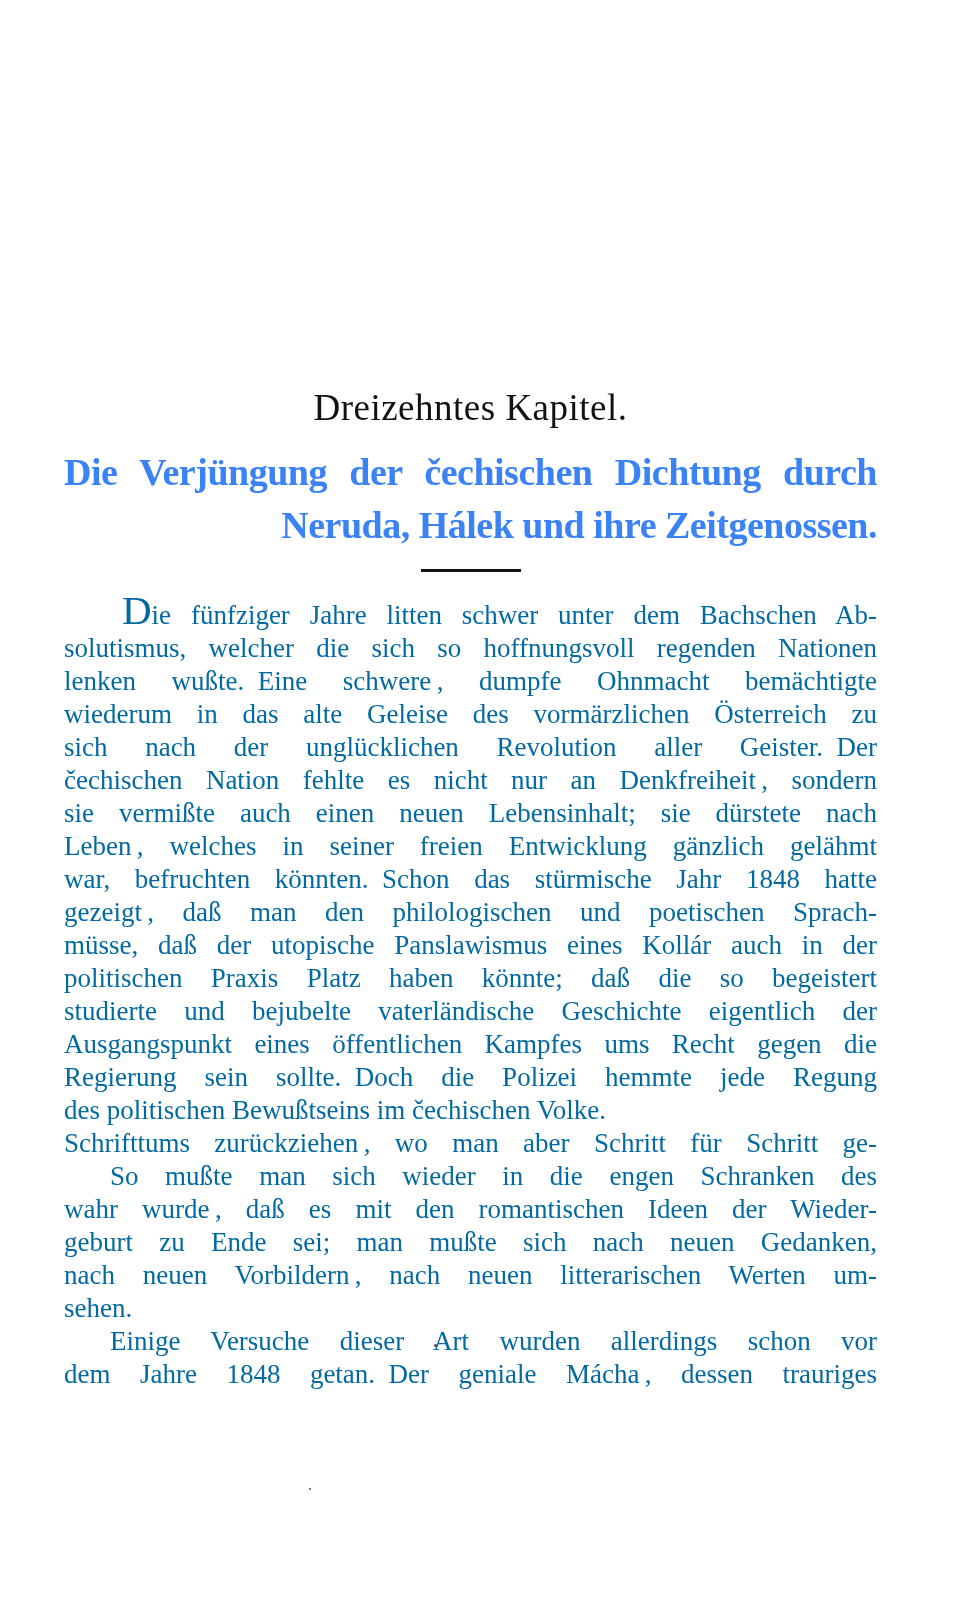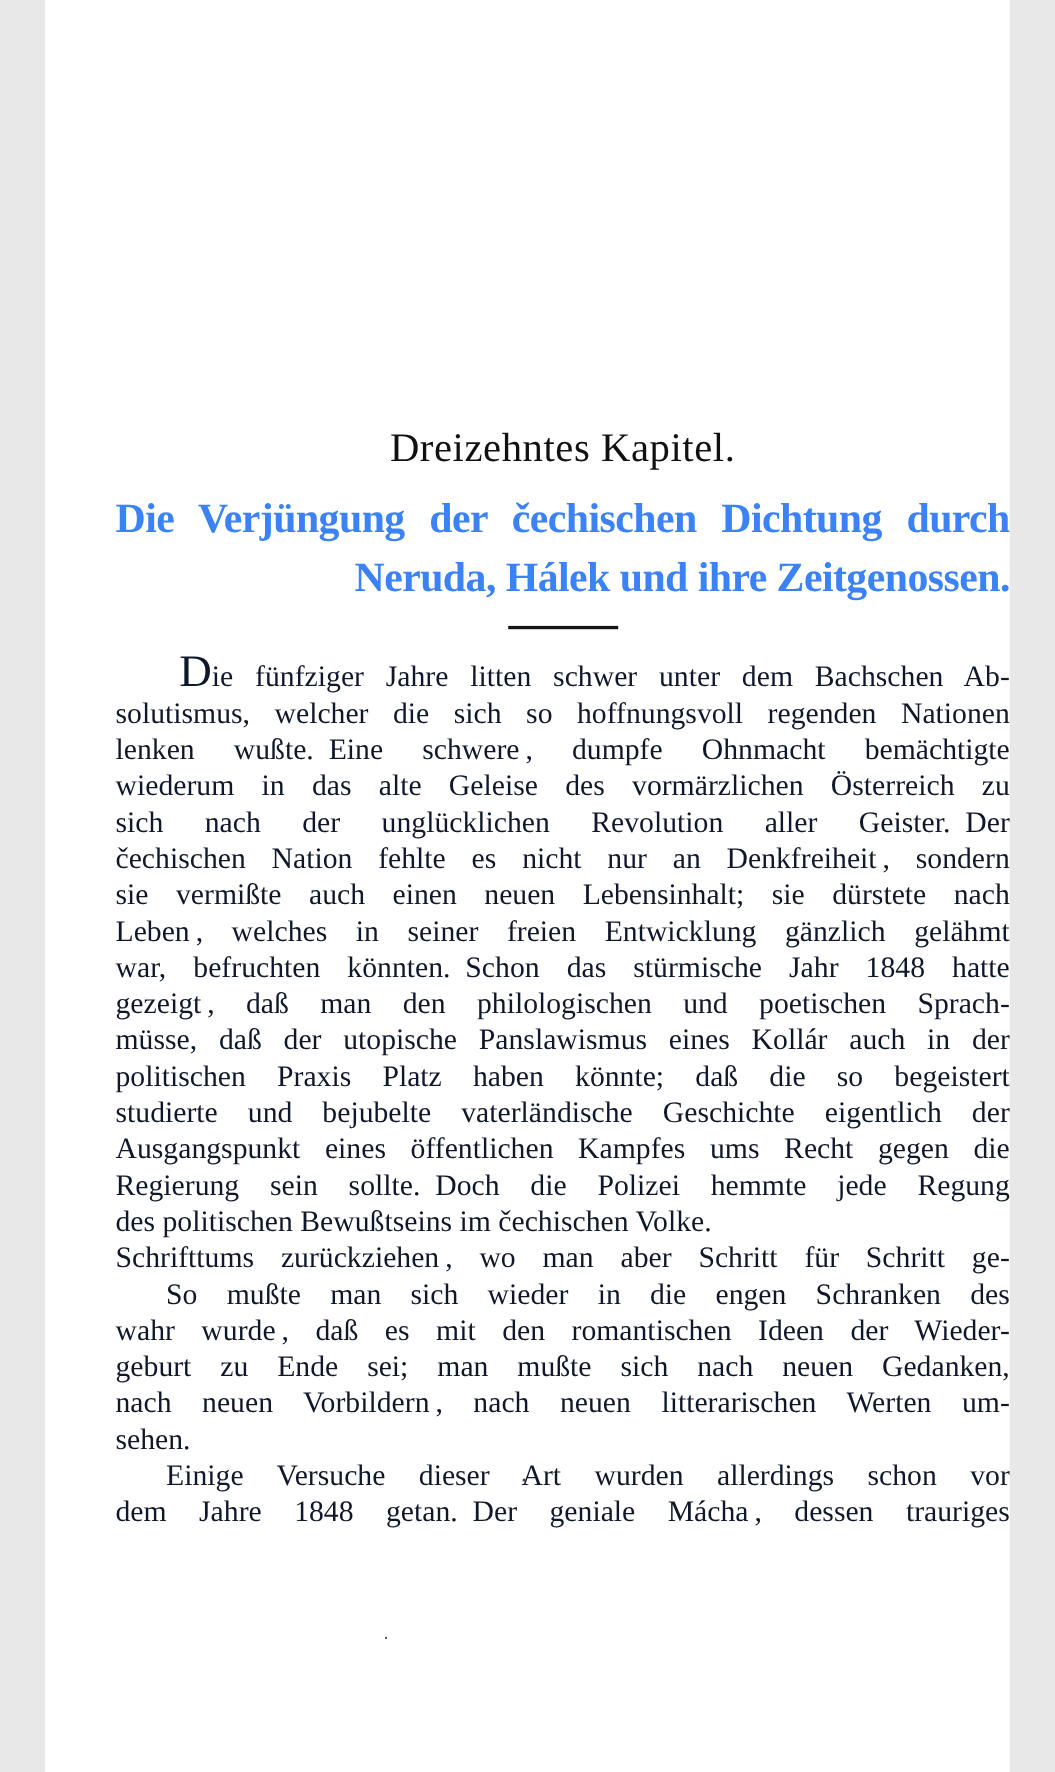--- a/index.html
+++ b/index.html
@@ -2,21 +2,21 @@
 <html><head>
 <meta charset="utf-8">
 <style>
   html, body {
     margin: 0;
     padding: 0;
     background: #e8e8e8;
   }
   .book-page {
     position: relative;
-    width: 877px;
+    width: 959px;
     height: 1611px;
     margin: 0 auto;
     background: #ffffff;
     color: #161616;
     font-family: "Liberation Serif", serif;
     overflow: hidden;
   }
   .column {
     position: relative;
     margin-left: 64px;
@@ -49,21 +49,21 @@
   .ornament-rule {
     width: 100px;
     height: 3px;
     background: #141414;
     margin: 17px auto 0 auto;
   }
   .body-text {
     margin-top: 27px;
     font-size: 27px;
     line-height: 33px;
-    color: #0f172a;
+    color: #0369a1;
   }
   .ln {
     text-align: justify;
     text-align-last: justify;
     white-space: normal;
   }
   .ln-last {
     text-align: center;
     text-align-last: left;
   }

